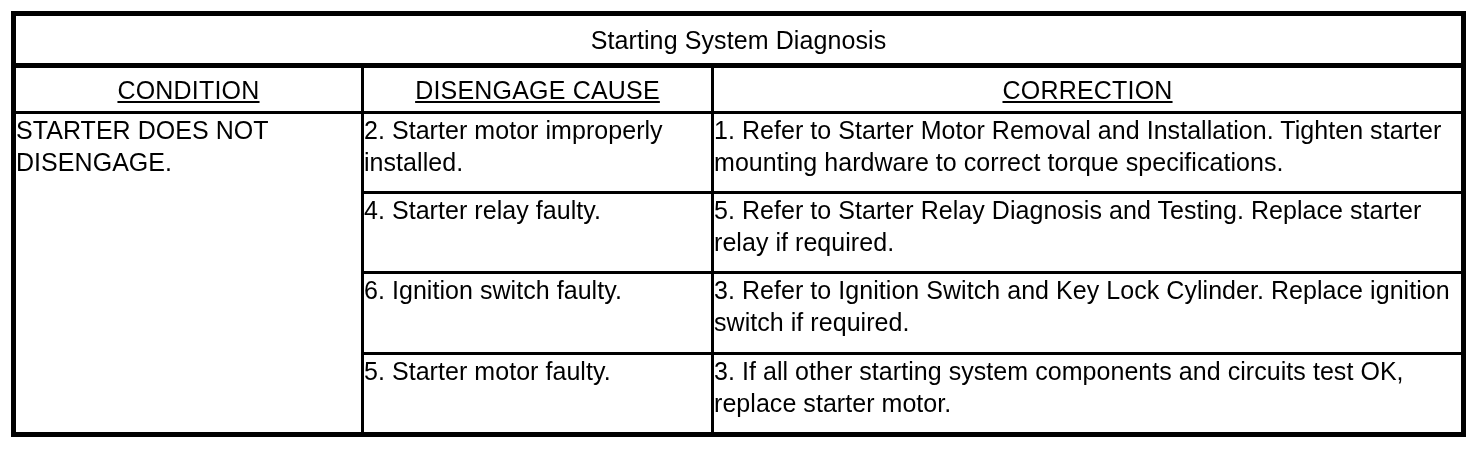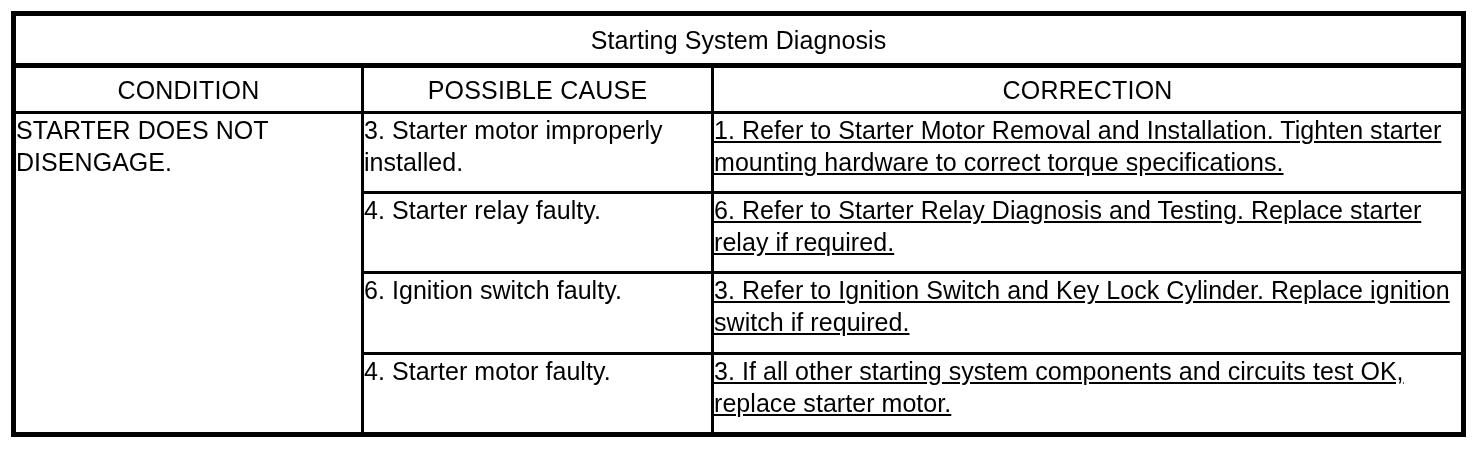--- a/index.html
+++ b/index.html
@@ -72,41 +72,41 @@
     border-top: 0 !important;
     border-bottom: 3px solid #000000 !important;
     height: 43px;
   }
   .hdr-cell.first { border-left: 0 !important; }
   .hdr-cell.last  { border-right: 0 !important; }
   .hdr-cell .txt {
     font-size: 25px;
     line-height: 30px;
     letter-spacing: 0.2px;
+    text-decoration: underline;
   }
 
   
   .body-cell {
     padding: 6px 10px 6px 11px;
   }
   .body-cell .txt {
     font-size: 25px;
     line-height: 32px;
     letter-spacing: 0.05px;
     display: block;
     white-space: pre-line;
   }
 
   .cond-cell {
     border-left: 0 !important;
     border-bottom: 0 !important;
   }
   .corr-cell {
     border-right: 0 !important;
-    text-decoration: underline;
   }
   .last-row .cause-cell,
   .last-row .corr-cell {
     border-bottom: 0 !important;
   }
 
   
   col.c-cond  { width: 349px; }
   col.c-cause { width: 350px; }
   col.c-corr  { width: 751px; }
@@ -127,60 +127,60 @@
           <td class="title-cell" colspan="3">
             <span class="txt">Starting System Diagnosis</span>
           </td>
         </tr>
 
         <tr>
           <td class="hdr-cell first">
             <span class="txt">CONDITION</span>
           </td>
           <td class="hdr-cell">
-            <span class="txt">POSSIBLE CAUSE</span>
+            <span class="txt">DISENGAGE CAUSE</span>
           </td>
           <td class="hdr-cell last">
             <span class="txt">CORRECTION</span>
           </td>
         </tr>
 
         <tr>
           <td class="body-cell cond-cell" rowspan="4">
             <span class="txt">STARTER DOES NOT DISENGAGE.</span>
           </td>
           <td class="body-cell cause-cell">
-            <span class="txt">3. Starter motor improperly installed.</span>
+            <span class="txt">2. Starter motor improperly installed.</span>
           </td>
           <td class="body-cell corr-cell">
             <span class="txt">1. Refer to Starter Motor Removal and Installation. Tighten starter mounting hardware to correct torque specifications.</span>
           </td>
         </tr>
 
         <tr>
           <td class="body-cell cause-cell">
             <span class="txt">4. Starter relay faulty.</span>
           </td>
           <td class="body-cell corr-cell">
-            <span class="txt">6. Refer to Starter Relay Diagnosis and Testing. Replace starter relay if required.</span>
+            <span class="txt">5. Refer to Starter Relay Diagnosis and Testing. Replace starter relay if required.</span>
           </td>
         </tr>
 
         <tr>
           <td class="body-cell cause-cell">
             <span class="txt">6. Ignition switch faulty.</span>
           </td>
           <td class="body-cell corr-cell">
             <span class="txt">3. Refer to Ignition Switch and Key Lock Cylinder. Replace ignition switch if required.</span>
           </td>
         </tr>
 
         <tr class="last-row">
           <td class="body-cell cause-cell">
-            <span class="txt">4. Starter motor faulty.</span>
+            <span class="txt">5. Starter motor faulty.</span>
           </td>
           <td class="body-cell corr-cell">
             <span class="txt">3. If all other starting system components and circuits test OK, replace starter motor.</span>
           </td>
         </tr>
       </tbody>
     </table>
   </div>
 </div>
 

